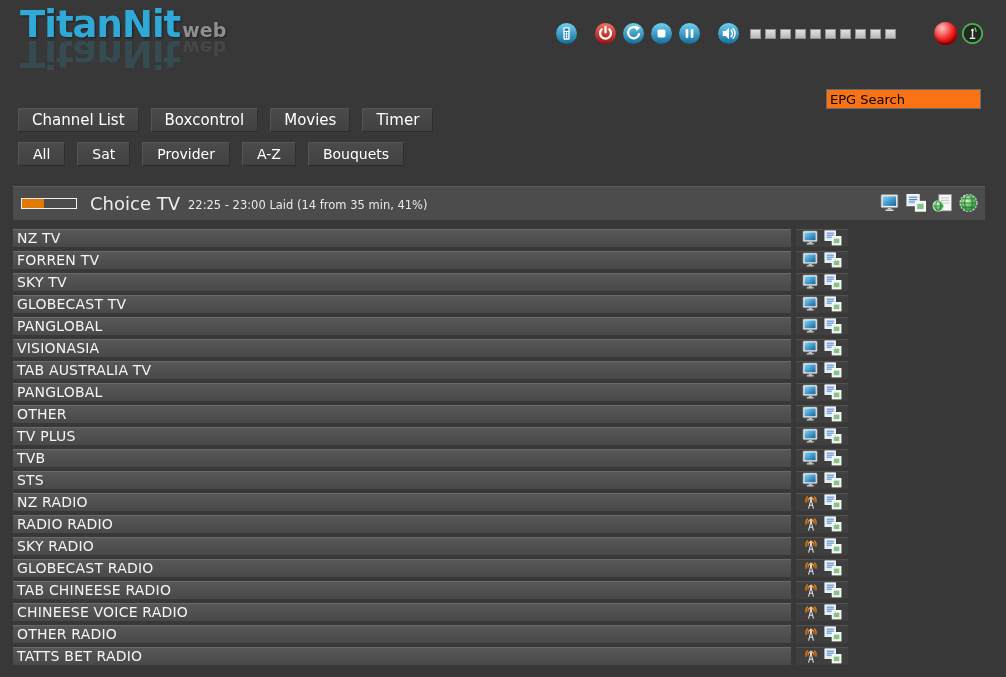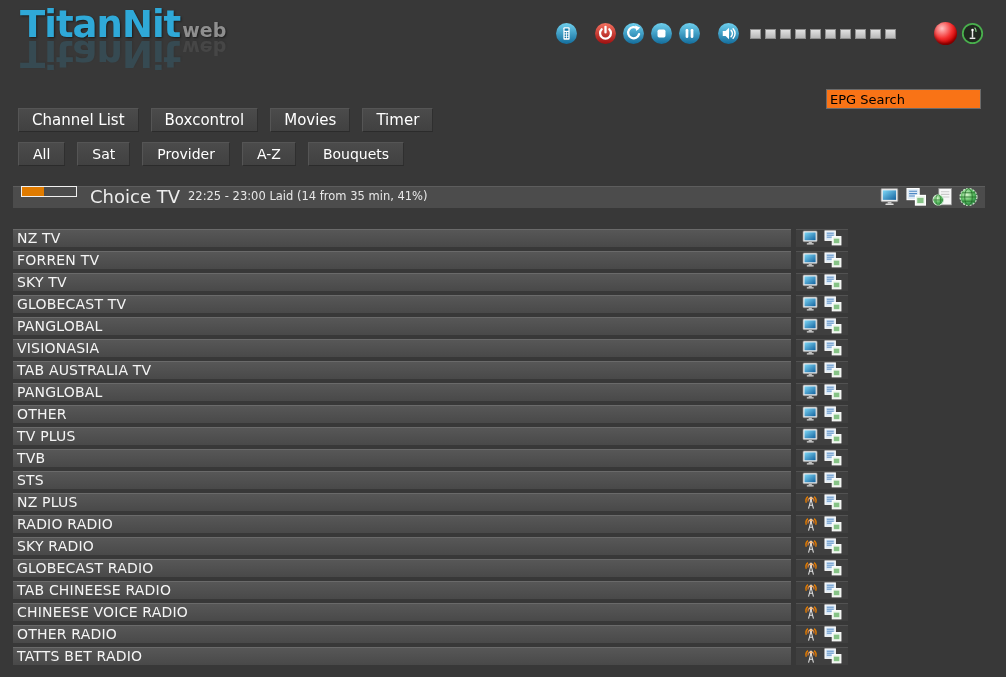--- a/index.html
+++ b/index.html
@@ -57,24 +57,24 @@
     background:linear-gradient(#4b4b4b,#414141);
     border:1px solid #555; border-bottom-color:#2b2b2b; border-right-color:#2f2f2f;
     color:#fff; padding:2px 13px; cursor:pointer;
     font-family:"DejaVu Sans","Liberation Sans",sans-serif;
     font-size:15px; line-height:18px;text-align:center;
   }
   .nav-filters .nav-btn { font-size:14px; padding:2px 14px; }
 
   
   .now-bar {
-    position:absolute; left:13px; top:186px; width:972px; height:22px;
+    position:absolute; left:13px; top:186px; width:972px; height:34px;
     background:#4c4c4c;
     box-shadow:inset 0 1px 0 #5d5d5d;
-    display:flex; padding:0 6px 0 8px;
+    display:flex; align-items:center; padding:0 6px 0 8px;
   }
   .progress-wrap { width:56px; height:11px; border:1px solid #f0f0f0;
                    background:#4c4c4c; margin-right:13px; flex:none; }
   .progress-fill { height:100%; background:#e07b00; }
   .now-title { font-size:18px; color:#ededed; margin-right:8px; white-space:nowrap; }
   .now-info  { font-size:11.5px; color:#e8e8e8; white-space:nowrap; padding-top:3px; }
   .now-icons { margin-left:auto; display:flex; align-items:center; gap:5px; }
   .now-icons .icon { width:21px; height:20px; cursor:pointer; }
   .icon svg { display:block; width:100%; height:100%; }
 
@@ -533,21 +533,21 @@
           <rect x="1.5" y="1" width="11" height="10" fill="#dce9f5" stroke="#fff" stroke-width="1.1"></rect>
           <path d="M3.4 3.4 H10.8 M3.4 5.5 H10.8 M3.4 7.6 H10.8" stroke="#4d88c4" stroke-width="1"></path>
           <rect x="9.2" y="7" width="9.2" height="8.8" fill="#eef6ee" stroke="#fff" stroke-width="1.1"></rect>
           <rect x="10.9" y="9.2" width="5.8" height="4.8" fill="#86c386"></rect>
         </svg>
       </span>
     </div>
   </div>
 
   <div class="row radio">
-    <div class="row-name">NZ PLUS</div>
+    <div class="row-name">NZ RADIO</div>
     <div class="row-icons">
 
       <span class="icon type-radio">
         <svg viewBox="0 0 20 17">
           <path d="M5 9.2 A5.8 5.8 0 0 1 6.7 2.8" fill="none" stroke="#e07b00" stroke-width="1.5"></path>
           <path d="M7 8 A3.2 3.2 0 0 1 8 4.6" fill="none" stroke="#e8873a" stroke-width="1.3"></path>
           <path d="M15 9.2 A5.8 5.8 0 0 0 13.3 2.8" fill="none" stroke="#e07b00" stroke-width="1.5"></path>
           <path d="M13 8 A3.2 3.2 0 0 0 12 4.6" fill="none" stroke="#e8873a" stroke-width="1.3"></path>
           <path d="M10 5.5 L7.4 15.5 M10 5.5 L12.6 15.5 M8.3 12 H11.7" fill="none" stroke="#e3e3e3" stroke-width="1.1"></path>
           <circle cx="10" cy="4.6" r="1.5" fill="#ffb366" stroke="#fff" stroke-width=".5"></circle>

